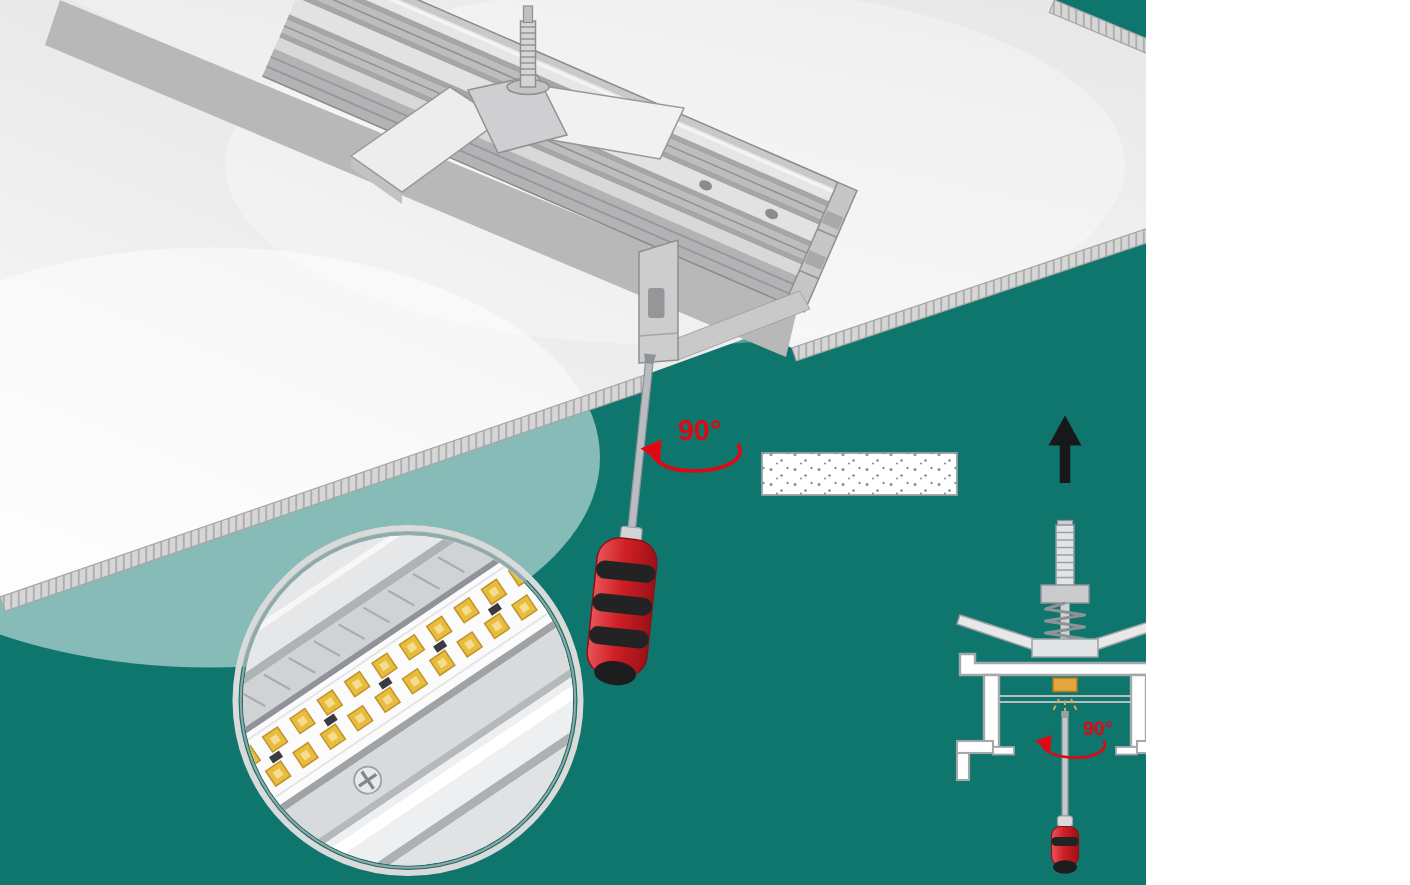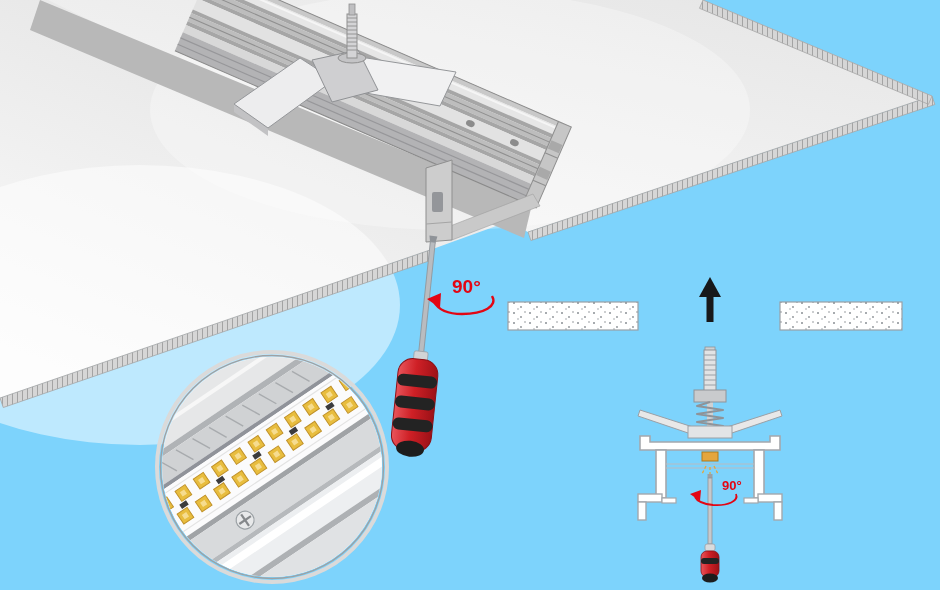--- a/index.html
+++ b/index.html
@@ -1,16 +1,16 @@
 <!DOCTYPE html>
 <html><head>
 <meta charset="utf-8">
 <style>
   html,body{margin:0;padding:0;background:#ffffff;}
-  #root{position:relative;width:940px;height:590px;background:#7dd3fc;overflow:hidden;
+  #root{position:relative;width:764px;height:590px;background:#0f766e;overflow:hidden;
         font-family:"Liberation Sans",sans-serif;}
   svg{position:absolute;left:0;top:0;}
   text.angle-big{font-family:"Liberation Sans",sans-serif;font-size:19px;font-weight:bold;fill:#e30613;}
   text.angle-small{font-family:"Liberation Sans",sans-serif;font-size:13px;font-weight:bold;fill:#e30613;}
 </style>
 </head>
 <body>
 
 <div id="root">
 <svg width="940" height="590" viewBox="0 0 940 590">

